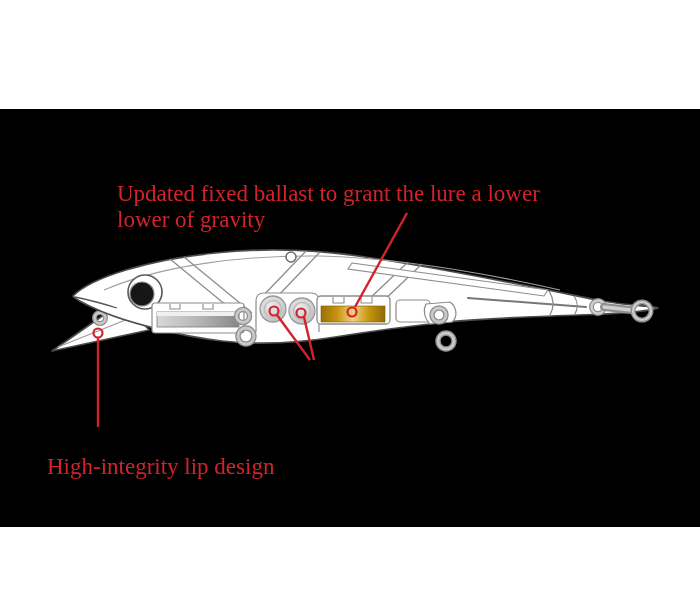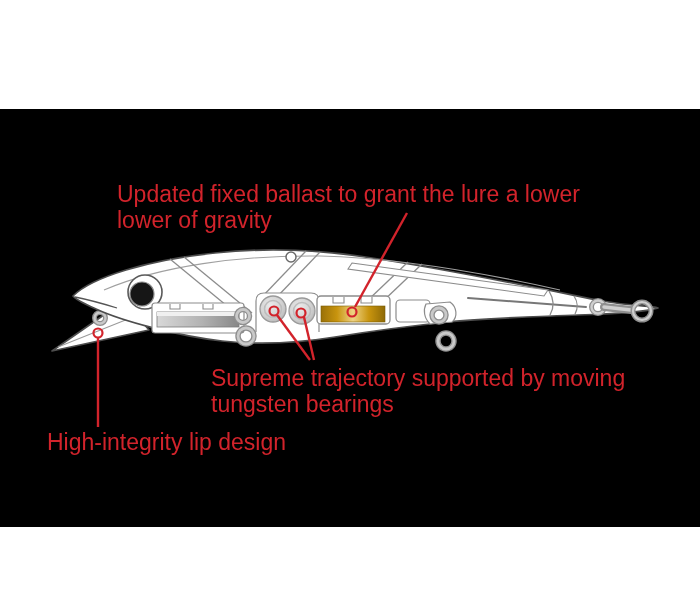--- a/index.html
+++ b/index.html
@@ -1,21 +1,21 @@
 <!DOCTYPE html>
 <html><head>
 <meta charset="utf-8">
 <style>
   html,body{margin:0;padding:0;}
   .page{
     position:relative;
     width:700px;height:600px;
     background:#ffffff;
     overflow:hidden;
-    font-family:Liberation Sans, sans-serif;
+    font-family:Liberation Serif, serif;
   }
   .panel{
     position:absolute;
     left:0;top:109px;
     width:700px;height:418px;
     background:#000000;
   }
   .diagram-svg{
     position:absolute;left:0;top:0;
     width:700px;height:600px;
@@ -23,21 +23,21 @@
   .label{
     position:absolute;
     color:#d2232b;
     font-size:23px;
     line-height:26px;
     font-weight:400;
     white-space:nowrap;
   }
   .label-ballast{left:117px;top:181px;}
   .label-bearings{left:211px;top:365px;}
-  .label-lip{left:47px;top:429px;text-align:right;}
+  .label-lip{left:47px;top:454px;text-align:right;}
 </style>
 </head>
 <body>
 
 <div class="page">
   <div class="panel"></div>
 
   <svg class="diagram-svg" viewBox="0 0 700 600" xmlns="http://www.w3.org/2000/svg">
     <defs>
       <linearGradient id="goldGrad" x1="0" y1="0" x2="1" y2="0">
@@ -169,21 +169,17 @@
       <circle cx="98" cy="333" r="4.5" stroke-width="2.2"></circle>
       <path d="M 98,338 L 98,427" stroke-width="2.4"></path>
     </g>
   </svg>
 
   <div class="label label-ballast">
     <div>Updated fixed ballast to grant the lure a lower</div>
     <div>lower of gravity</div>
   </div>
 
-  <div class="label label-bearings">
-    <div>Supreme trajectory supported by moving</div>
-    <div>tungsten bearings</div>
-  </div>
 
   <div class="label label-lip">
     <div>High-integrity lip design</div>
   </div>
 </div>
 
 </body></html>

